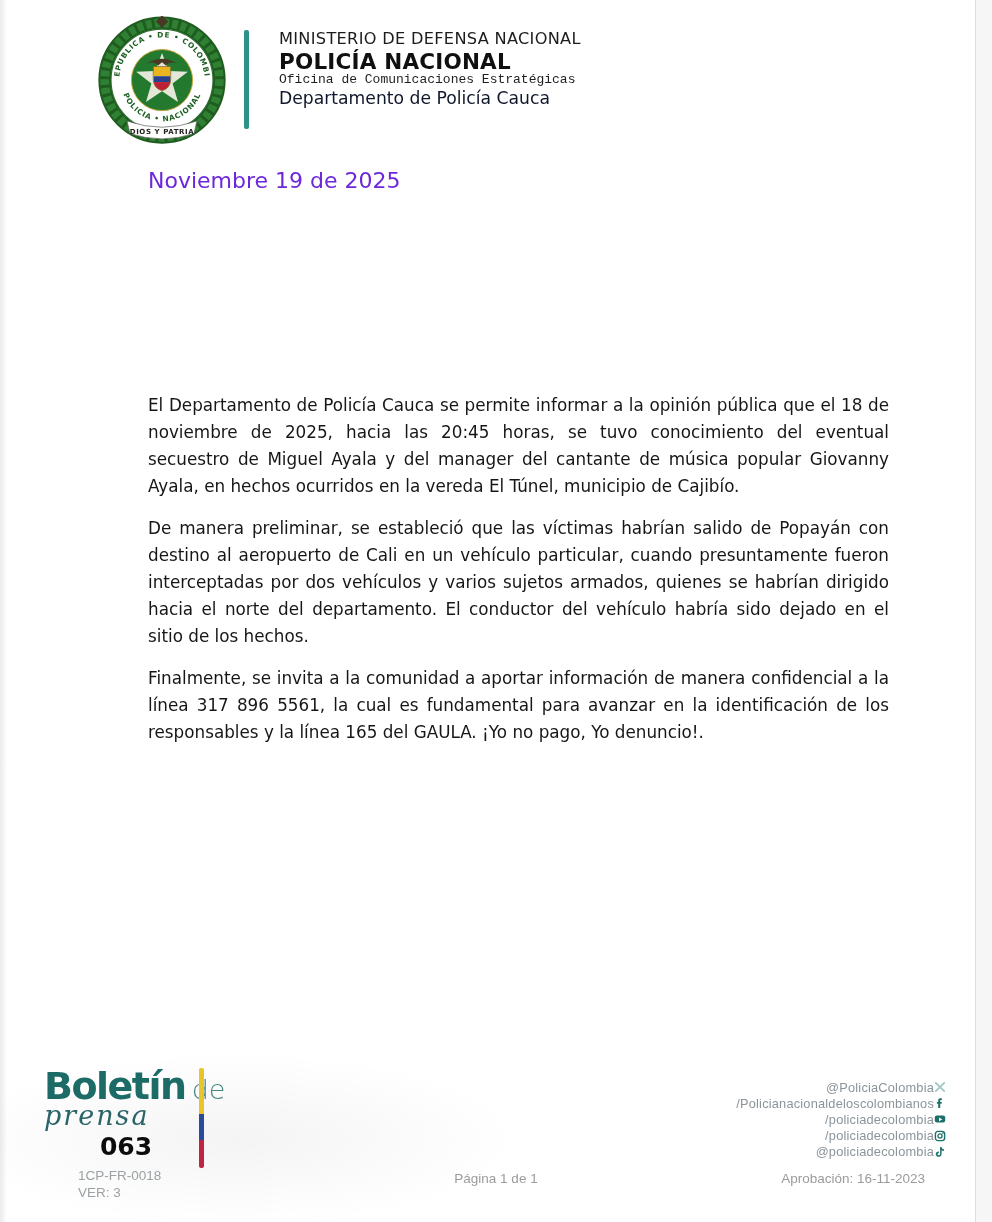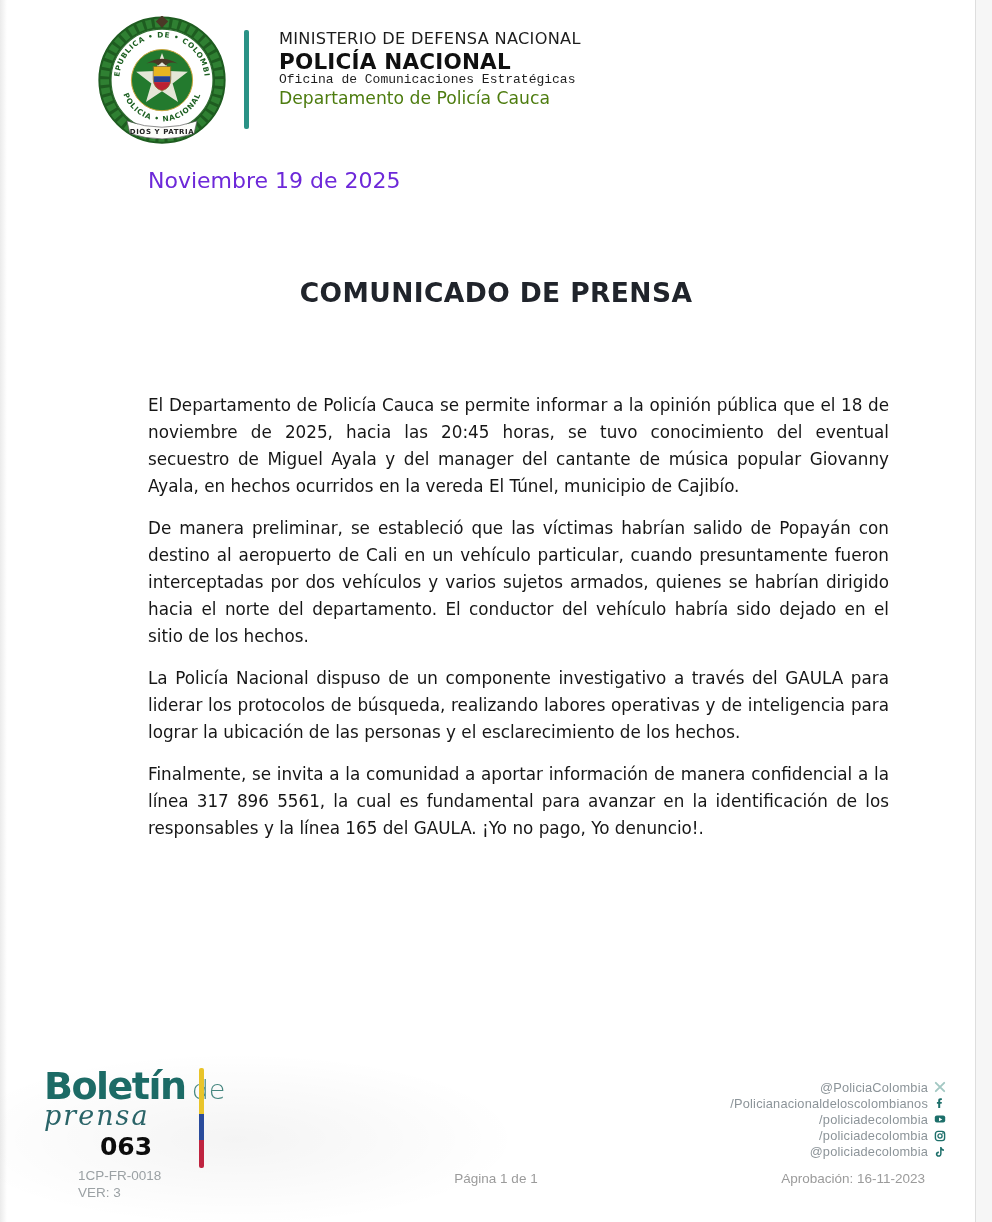--- a/index.html
+++ b/index.html
@@ -24,21 +24,21 @@
   
   .crest{position:absolute;left:94px;top:16px;width:136px;height:136px;}
   .divider-bar{position:absolute;left:244px;top:30px;width:5px;height:99px;
     background:#2a9286;border-radius:2px;}
   .header-text{position:absolute;left:279px;top:31px;line-height:1;}
   .ministry{font-size:16.2px;letter-spacing:.3px;color:#1c1c1c;
     font-family:"DejaVu Sans",sans-serif;}
   .institution{font-size:21.5px;font-weight:bold;color:#101010;margin-top:4px;
     letter-spacing:.2px;font-family:"DejaVu Sans",sans-serif;}
   .office{font-size:13px;color:#1e1e1e;margin-top:0;font-family:Liberation Mono, monospace;}
-  .department{font-size:17.2px;color:#4d7c0f;margin-top:4px;font-family:"DejaVu Sans",sans-serif;}
+  .department{font-size:17.2px;color:#0f172a;margin-top:4px;font-family:"DejaVu Sans",sans-serif;}
 
   .date-line{position:absolute;left:148px;top:168px;font-size:22px;color:#6d28d9;
     font-family:"DejaVu Sans",sans-serif;}
 
   .doc-title{position:absolute;left:0;top:277px;width:992px;text-align:center;
     font-size:26.5px;font-weight:bold;color:#20242b;letter-spacing:.4px;
     font-family:"DejaVu Sans",sans-serif;}
 
   
   .body-text{position:absolute;left:148px;top:392px;width:741px;
@@ -58,21 +58,21 @@
     font-family:"DejaVu Serif",serif;font-style:italic;font-size:27px;
     letter-spacing:2px;color:#2a6468;}
   .bulletin-number{display:block;width:154px;text-align:center;padding-left:10px;
     box-sizing:border-box;margin-top:1px;
     font-size:25px;font-weight:bold;color:#0c0c0c;font-family:"DejaVu Sans",sans-serif;}
   .flag-stripe{position:absolute;left:199px;top:1068px;width:5px;height:100px;border-radius:2px;
     background:linear-gradient(180deg,#e9c42a 0%,#e9c42a 46%,#2a4b9b 46%,#2a4b9b 72%,#bf2440 72%,#bf2440 100%);}
   .form-block{position:absolute;left:78px;top:1167px;font-size:13.5px;color:#9ba1a4;line-height:17px;}
 
   .socials{position:absolute;right:46px;top:1079px;}
-  .social-row{display:flex;justify-content:flex-end;align-items:center;height:16.2px;gap:6px;}
+  .social-row{display:flex;justify-content:flex-end;align-items:center;height:16.2px;gap:0;}
   .social-handle{font-size:12.8px;color:#8c9499;letter-spacing:.2px;}
   .social-icon{width:12px;height:12px;flex:0 0 auto;}
 
   .page-indicator{position:absolute;left:376px;top:1171px;width:240px;text-align:center;
     font-size:13.5px;color:#9b9b9b;}
   .approval{position:absolute;right:67px;top:1171px;font-size:13.5px;color:#9b9b9b;}
 </style>
 </head>
 <body>
 
@@ -124,26 +124,24 @@
 
   <div class="header-text">
     <div class="ministry">MINISTERIO DE DEFENSA NACIONAL</div>
     <div class="institution">POLICÍA NACIONAL</div>
     <div class="office">Oficina de Comunicaciones Estratégicas</div>
     <div class="department">Departamento de Policía Cauca</div>
   </div>
 
   <div class="date-line">Noviembre 19 de 2025</div>
 
-  <div class="doc-title">COMUNICADO DE PRENSA</div>
 
   <div class="body-text">
     <p>El Departamento de Policía Cauca se permite informar a la opinión pública que el 18 de noviembre de 2025, hacia las 20:45 horas, se tuvo conocimiento del eventual secuestro de Miguel Ayala y del manager del cantante de música popular Giovanny Ayala, en hechos ocurridos en la vereda El Túnel, municipio de Cajibío.</p>
     <p>De manera preliminar, se estableció que las víctimas habrían salido de Popayán con destino al aeropuerto de Cali en un vehículo particular, cuando presuntamente fueron interceptadas por dos vehículos y varios sujetos armados, quienes se habrían dirigido hacia el norte del departamento. El conductor del vehículo habría sido dejado en el sitio de los hechos.</p>
-    <p>La Policía Nacional dispuso de un componente investigativo a través del GAULA para liderar los protocolos de búsqueda, realizando labores operativas y de inteligencia para lograr la ubicación de las personas y el esclarecimiento de los hechos.</p>
     <p><span>Finalmente, se invita a la comunidad a aportar información de manera confidencial a la línea 317 896 5561, la cual es fundamental para avanzar en la identificación de los responsables y la línea 165 del GAULA. </span><span class="b">¡Yo no pago, Yo denuncio</span><span>!.</span></p>
   </div>
 
   <div class="bulletin">
     <div class="bulletin-line1">
       <span class="bulletin-word1">Boletín</span><span class="bulletin-word2">de</span>
     </div>
     <span class="bulletin-word3">prensa</span>
     <span class="bulletin-number">063</span>
   </div>

